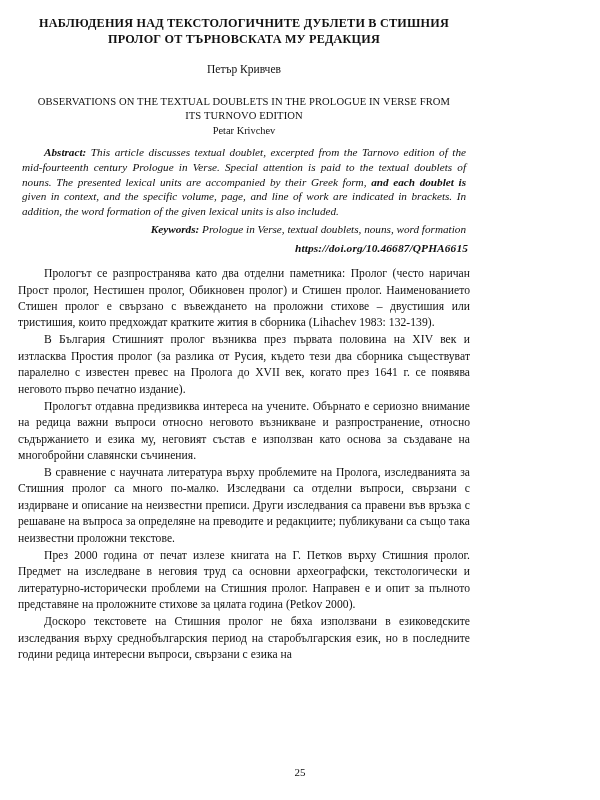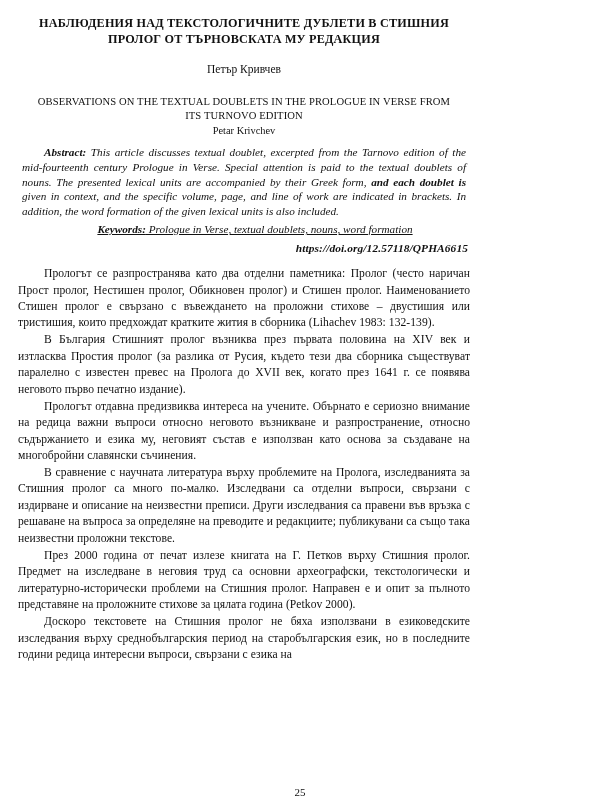--- a/index.html
+++ b/index.html
@@ -64,24 +64,23 @@
     font-style: italic;
   }
   .abstract .bold-it {
     font-weight: bold;
     font-style: italic;
   }
   .keywords {
     font-size: 11.2px;
     font-style: italic;
     line-height: 1.33;
-    text-align: center;
+    text-align: right;
     margin: 3px 4px 0 4px;
     text-indent: 22px;
-    text-decoration: underline;
   }
   .keywords .lbl {
     font-weight: bold;
     font-style: italic;
   }
   .doi {
     text-align: right;
     font-size: 11.4px;
     font-weight: bold;
     font-style: italic;
@@ -94,21 +93,21 @@
   .body-text p {
     font-size: 11.6px;
     line-height: 1.42;
     text-align: justify;
     text-indent: 26px;
     margin: 0 0 0.5px 0;
     letter-spacing: 0.05px;
   }
   .pagenum {
     position: absolute;
-    bottom: 2px;
+    bottom: 22px;
     left: 0;
     width: 600px;
     text-align: center;
     font-size: 11px;
   }
 </style>
 </head>
 <body>
 
 <div class="page">
@@ -122,21 +121,21 @@
   <div class="author-en">Petar Krivchev</div>
 
   <div class="abstract">
     <span class="lbl">Abstract:</span><span> This article discusses textual doublet, excerpted from the Tarnovo edition of the mid-fourteenth century Prologue in Verse. Special attention is paid to the textual doublets of nouns. The presented lexical units are accompanied by their Greek form, </span><span class="bold-it">and each doublet is</span><span> given in context, and the specific volume, page, and line of work are indicated in brackets. In addition,  the word formation of the given lexical units is also included.</span>
   </div>
 
   <div class="keywords">
     <span class="lbl">Keywords:</span><span> Prologue in Verse, textual doublets, nouns, word formation</span>
   </div>
 
-  <div class="doi">https://doi.org/12.57118/QPHA6615</div>
+  <div class="doi">https://doi.org/10.46687/QPHA6615</div>
 
   <div class="body-text">
     <p>Прологът се разпространява като два отделни паметника: Пролог (често наричан Прост пролог, Нестишен пролог, Обикновен пролог) и Стишен пролог. Наименованието Стишен пролог е свързано с въвеждането на проложни стихове – двустишия или тристишия, които предхождат кратките жития в сборника (Lihachev 1983: 132-139).</p>
     <p>В България Стишният пролог възниква през първата половина на ХІV век и изтласква Простия пролог (за разлика от Русия, където тези два сборника съществуват паралелно с известен превес на Пролога до ХVІІ век, когато през 1641 г. се появява неговото първо печатно издание).</p>
     <p>Прологът отдавна предизвиква интереса на учените. Обърнато е сериозно внимание на редица важни въпроси относно неговото възникване и разпространение, относно съдържанието и езика му, неговият състав е използван като основа за създаване на многобройни славянски съчинения.</p>
     <p>В сравнение с научната литература върху проблемите на Пролога, изследванията за Стишния пролог са много по-малко. Изследвани са отделни въпроси, свързани с издирване и описание на неизвестни преписи. Други изследвания са правени във връзка с решаване на въпроса за определяне на преводите и редакциите; публикувани са също така неизвестни проложни текстове.</p>
     <p> През 2000 година от печат излезе книгата на Г. Петков върху Стишния пролог. Предмет на изследване в неговия труд са основни археографски, текстологически и литературно-исторически проблеми на Стишния пролог. Направен е и опит за пълното представяне на проложните стихове за цялата година (Petkov 2000).</p>
     <p>Доскоро текстовете на Стишния пролог не бяха използвани в езиковедските изследвания върху среднобългарския период на старобългарския език, но в последните години редица интересни въпроси, свързани с езика на</p>
   </div>
 

